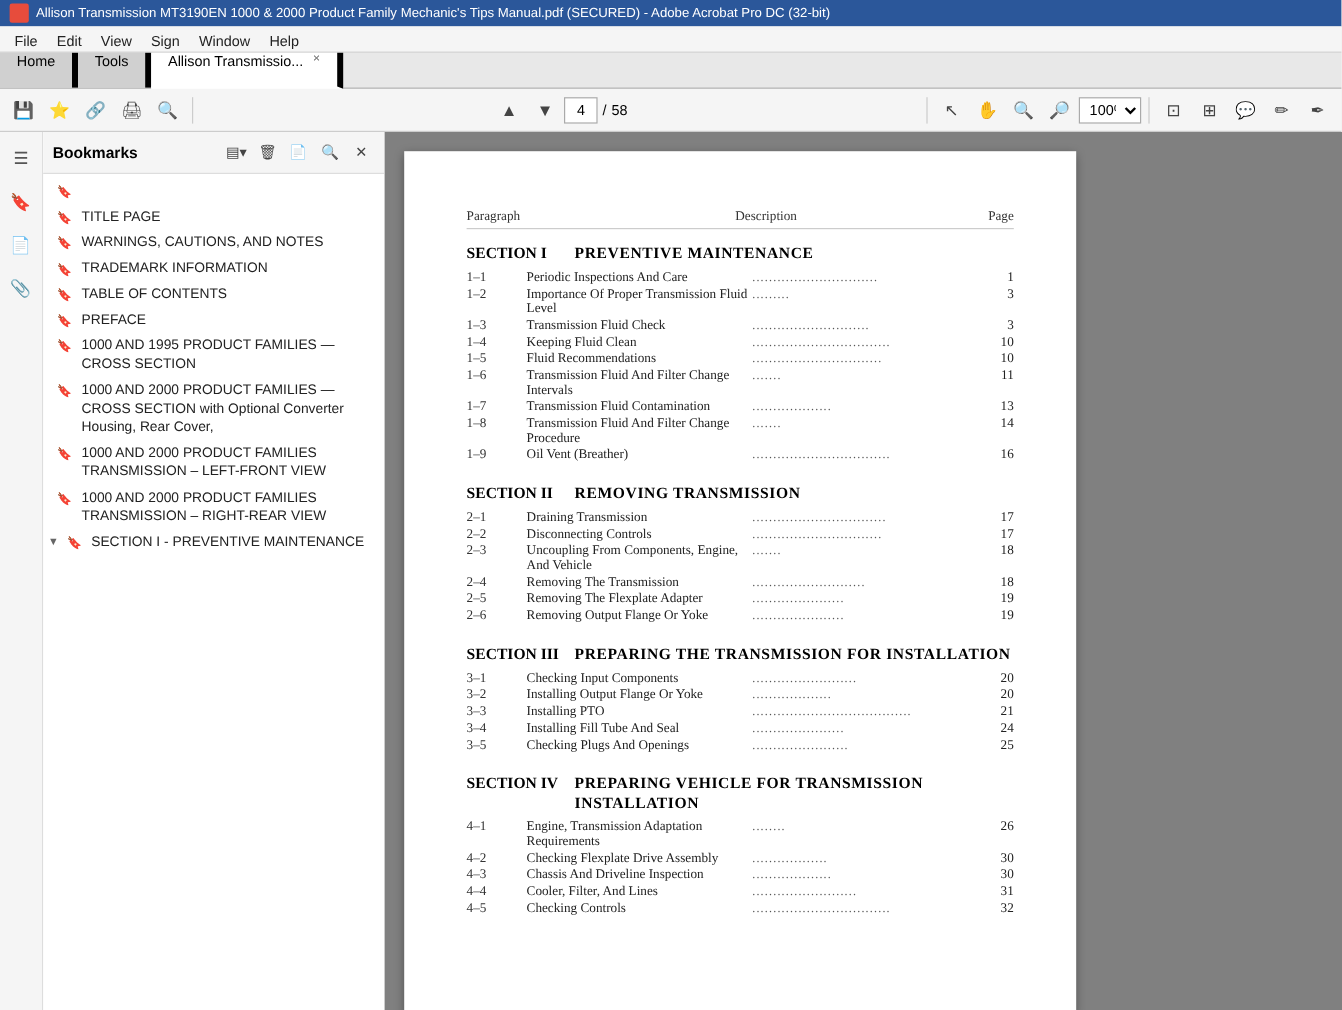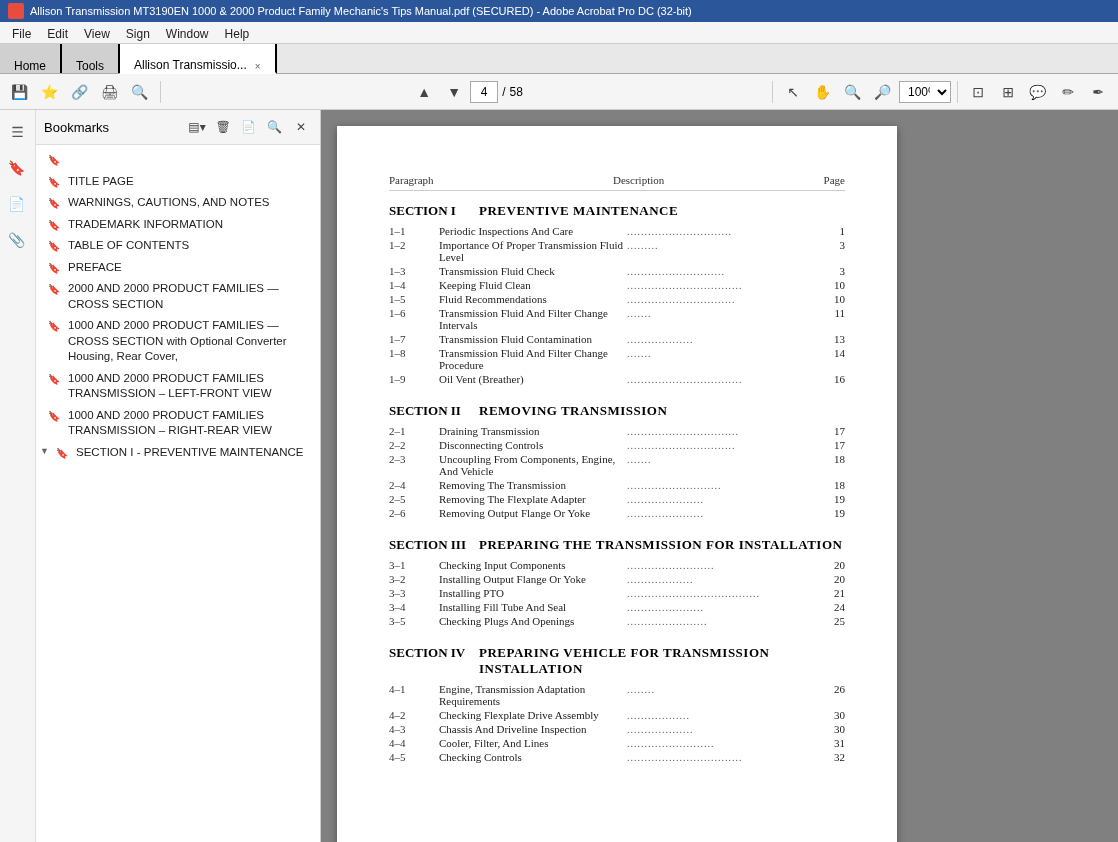--- a/index.html
+++ b/index.html
@@ -36,25 +36,25 @@
     
     .tab-bar {
       background: #e8e8e8;
       border-bottom: 1px solid #aaa;
       height: 30px;
       display: flex;
       align-items: stretch;
     }
     .tab {
       display: flex;
-      align-items: flex-end;
+      align-items: flex-start;
       padding: 0 14px;
       font-size: 12px;
       cursor: pointer;
-      border-right: 2px solid #000000;
+      border-right: 5px solid #000000;
       background: #d0d0d0;
     }
     .tab.active {
       background: white;
       border-bottom: 2px solid white;
       margin-bottom: -1px;
       z-index: 1;
     }
     .tab-close {
       margin-left: 8px;
@@ -128,21 +128,21 @@
     }
     .sidebar-header {
       display: flex;
       align-items: center;
       justify-content: space-between;
       padding: 6px 8px;
       border-bottom: 1px solid #ddd;
       background: #f5f5f5;
     }
     .sidebar-title {
-      font-weight: normal;
+      font-weight: bold;
       font-size: 13px;
     }
     .sidebar-header-tools {
       display: flex;
       gap: 4px;
       align-items: center;
     }
     .sidebar-tool-btn {
       width: 22px;
       height: 22px;
@@ -408,21 +408,21 @@
       <div class="bookmark-item">
         <span class="bookmark-icon">🔖</span>
         <span class="bookmark-label">TABLE OF CONTENTS</span>
       </div>
       <div class="bookmark-item">
         <span class="bookmark-icon">🔖</span>
         <span class="bookmark-label">PREFACE</span>
       </div>
       <div class="bookmark-item">
         <span class="bookmark-icon">🔖</span>
-        <span class="bookmark-label">2000 AND 2000 PRODUCT FAMILIES — CROSS SECTION</span>
+        <span class="bookmark-label">1000 AND 1995 PRODUCT FAMILIES — CROSS SECTION</span>
       </div>
       <div class="bookmark-item">
         <span class="bookmark-icon">🔖</span>
         <span class="bookmark-label">1000 AND 2000 PRODUCT FAMILIES — CROSS SECTION with Optional Converter Housing, Rear Cover,</span>
       </div>
       <div class="bookmark-item">
         <span class="bookmark-icon">🔖</span>
         <span class="bookmark-label">1000 AND 2000 PRODUCT FAMILIES TRANSMISSION – LEFT-FRONT VIEW</span>
       </div>
       <div class="bookmark-item">

